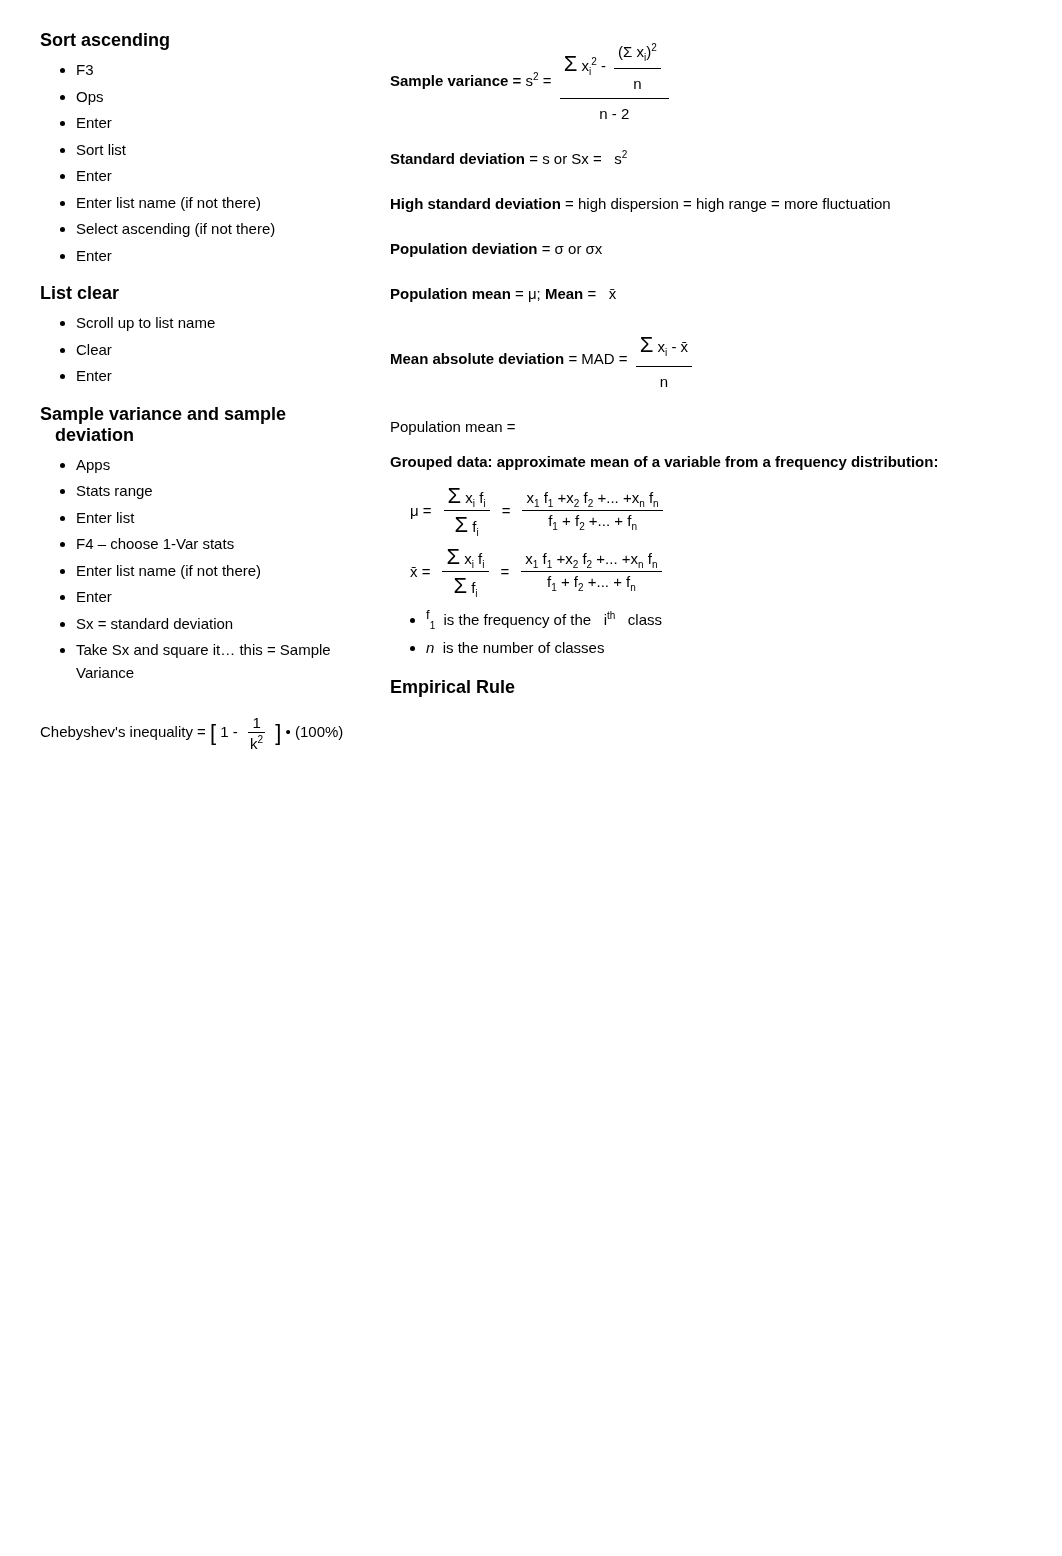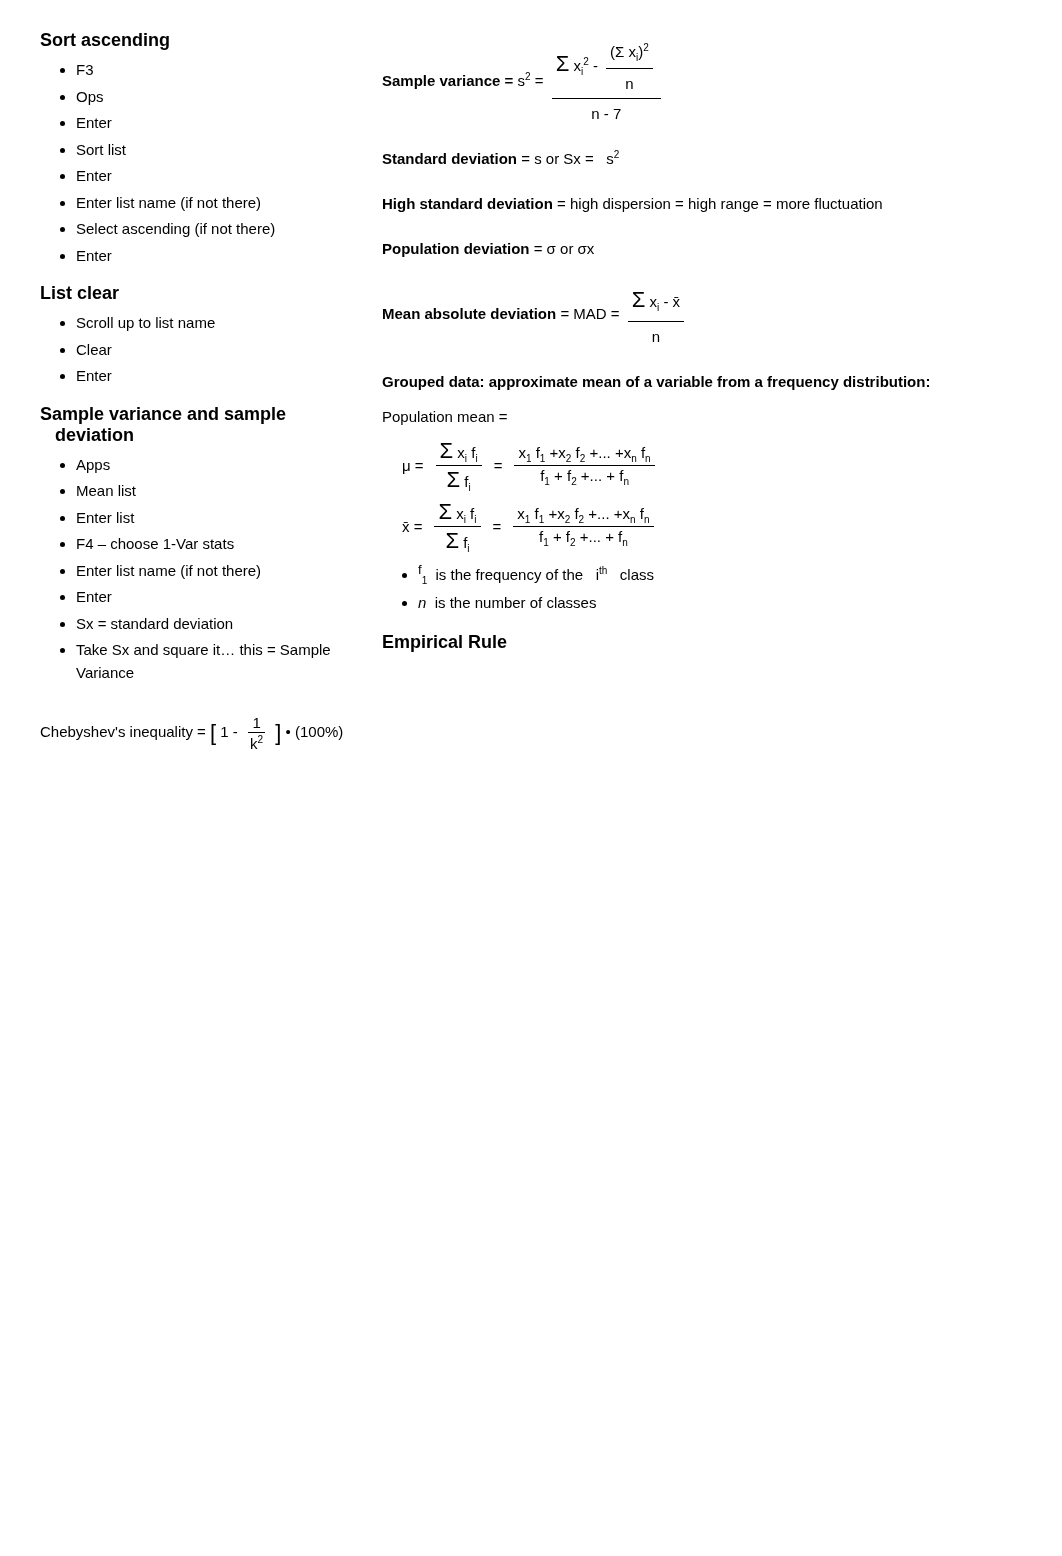--- a/index.html
+++ b/index.html
@@ -6,21 +6,21 @@
     body {
       font-family: Arial, sans-serif;
       font-size: 15px;
       background: #fff;
       color: #000;
       padding: 30px 40px;
       max-width: 1062px;
     }
     .page-layout {
       display: flex;
-      gap: 32px;
+      gap: 40px;
     }
     .left-col {
       flex: 0 0 310px;
       min-width: 0;
     }
     .right-col {
       flex: 1;
       min-width: 0;
     }
     h2 {
@@ -116,21 +116,21 @@
         <li>Clear</li>
         <li>Enter</li>
       </ul>
     </div>
 
 
     <div class="section">
       <h2>Sample variance and sample <br>&nbsp;&nbsp;&nbsp;deviation</h2>
       <ul>
         <li>Apps</li>
-        <li>Mean list</li>
+        <li>Stats range</li>
         <li>Enter list</li>
         <li>F4 – choose 1-Var stats</li>
         <li>Enter list name (if not there)</li>
         <li>Enter</li>
         <li>Sx = standard deviation</li>
         <li>Take Sx and square it… this = Sample Variance</li>
       </ul>
     </div>
 
     <div class="chebyshev">
@@ -156,21 +156,21 @@
         <span class="bold">Sample variance =</span>
         <span> s<sup>2</sup> = </span>
         <span class="fraction formula-inline">
           <span class="numer">
             <span class="large-sigma">Σ</span> x<sub>i</sub><sup>2</sup> -
             <span class="fraction formula-inline">
               <span class="numer">(Σ x<sub>i</sub>)<sup>2</sup></span>
               <span class="denom">n</span>
             </span>
           </span>
-          <span class="denom">n - 7</span>
+          <span class="denom">n - 2</span>
         </span>
       </p>
     </div>
 
     <div class="right-section">
       <p class="formula-line">
         <span class="bold">Standard deviation</span>
         <span>= s or Sx =</span>
         <span> &nbsp; s<sup>2</sup></span>
       </p>
@@ -183,38 +183,46 @@
       </p>
     </div>
 
     <div class="right-section">
       <p class="formula-line">
         <span class="bold">Population deviation</span>
         <span>= σ or σx</span>
       </p>
     </div>
 
+    <div class="right-section">
+      <p class="formula-line">
+        <span class="bold">Population mean</span>
+        <span> = μ; </span>
+        <span class="bold">Mean</span>
+        <span> = &nbsp; x̄</span>
+      </p>
+    </div>
 
     <div class="right-section">
       <p class="formula-line">
         <span class="bold">Mean absolute deviation</span>
         <span> = MAD = </span>
         <span class="fraction formula-inline">
           <span class="numer"><span class="large-sigma">Σ</span> x<sub>i</sub> - x̄</span>
           <span class="denom">n</span>
         </span>
       </p>
     </div>
 
     <div class="right-section">
+      <p class="formula-line">
+        <span>Population mean =</span>
+      </p>
+
       <p class="formula-line bold" style="font-weight:bold;">Grouped data: approximate mean of a variable from a frequency distribution:</p>
-
-      <p class="formula-line">
-        <span>Population mean =</span>
-      </p>
 
       <div class="mu-formula" style="margin: 6px 0 6px 20px;">
         <span>μ =</span>
         <span class="fraction formula-inline">
           <span class="numer"><span class="large-sigma">Σ</span> x<sub>i</sub> f<sub>i</sub></span>
           <span class="denom"><span class="large-sigma">Σ</span> f<sub>i</sub></span>
         </span>
         <span> = </span>
         <span class="fraction formula-inline">
           <span class="numer">x<sub>1</sub> f<sub>1</sub> +x<sub>2</sub> f<sub>2</sub> +... +x<sub>n</sub> f<sub>n</sub></span>

